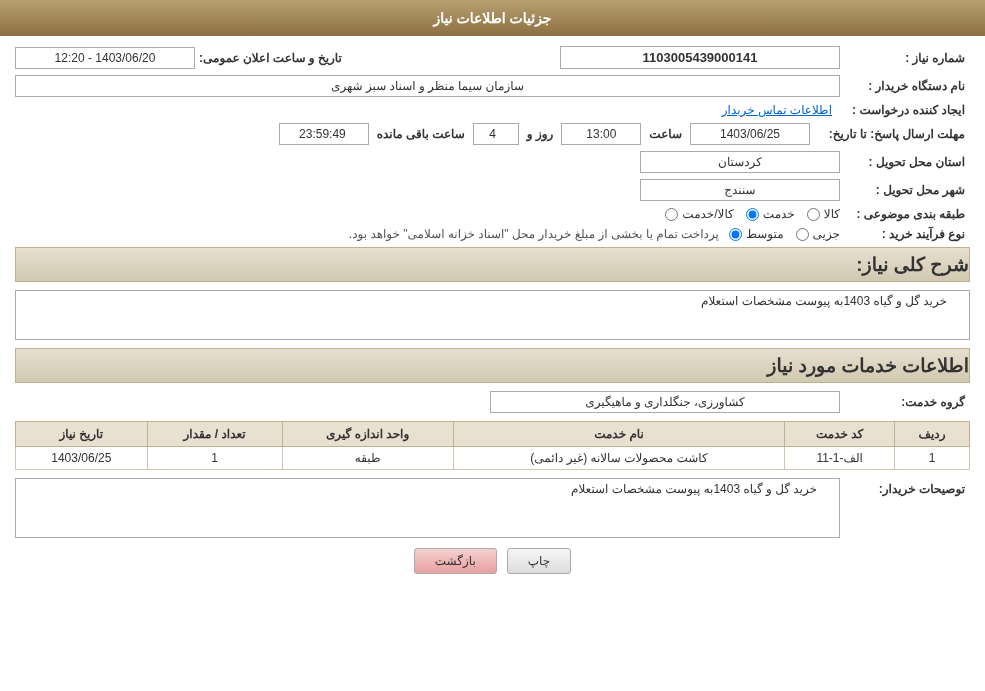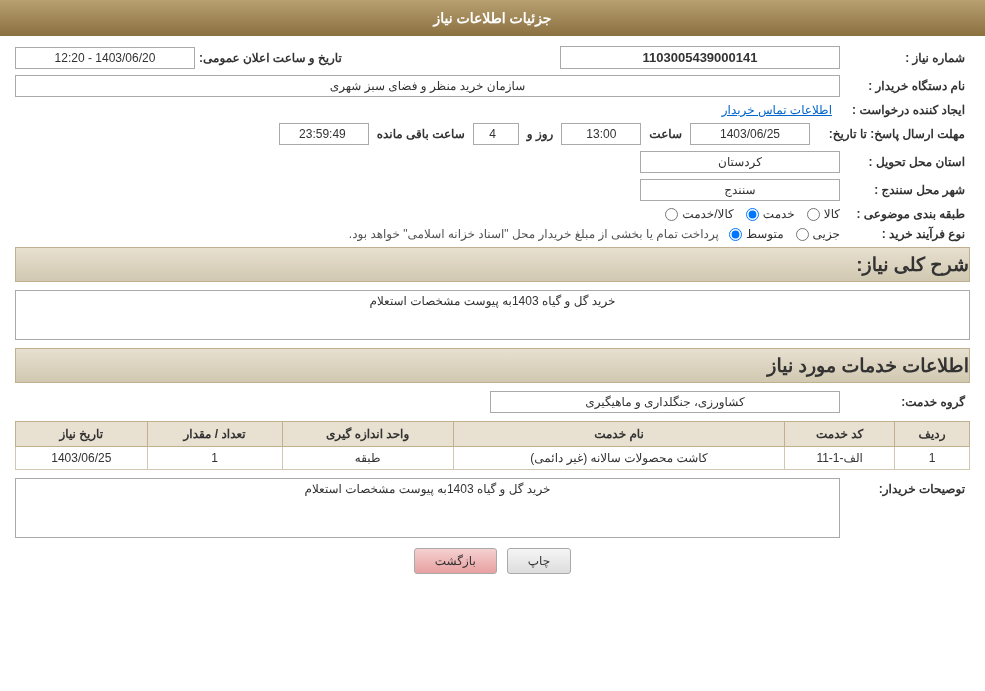--- a/index.html
+++ b/index.html
@@ -69,21 +69,21 @@
       border: 1px solid #d0c8b0;
       padding: 4px 8px;
       text-align: center;
     }
     .textarea-box {
       border: 1px solid #aaa;
       background: #fff;
       padding: 5px;
       min-height: 60px;
       width: 100%;
-      text-align: center;
+      text-align: right;
       resize: none;
       font-family: Tahoma, Arial, sans-serif;
       font-size: 12px;
     }
     .button-row {
       display: flex;
       justify-content: center;
       gap: 10px;
       margin-top: 10px;
       padding-bottom: 15px;
@@ -147,21 +147,21 @@
     <div class="field-row" style="margin-bottom:6px;">
       <span class="field-label">شماره نیاز :</span>
       <span class="bordered-field" style="max-width:280px; text-align:center; font-size:13px; font-weight:bold;">1103005439000141</span>
       <span style="flex:1;"></span>
       <span class="inline-label" style="margin-right:10px;">تاریخ و ساعت اعلان عمومی:</span>
       <span class="bordered-field" style="max-width:180px; text-align:center;">1403/06/20 - 12:20</span>
     </div>
 
     <div class="field-row" style="margin-bottom:6px;">
       <span class="field-label">نام دستگاه خریدار :</span>
-      <span class="bordered-field" style="text-align:center;">سازمان خرید  منظر و فضای سبز شهری</span>
+      <span class="bordered-field" style="text-align:center;">سازمان سیما  منظر و اسناد سبز شهری</span>
     </div>
 
     <div class="field-row" style="margin-bottom:6px;">
       <span class="field-label">ایجاد کننده درخواست :</span>
       <span class="link-style" style="margin-right:8px; white-space:nowrap; flex-shrink:0;">اطلاعات تماس خریدار</span>
     </div>
 
     <div class="field-row" style="margin-bottom:6px; flex-wrap:wrap;">
       <span class="field-label" style="min-width:160px;">مهلت ارسال پاسخ: تا تاریخ:</span>
       <span class="bordered-field" style="max-width:120px; text-align:center;">1403/06/25</span>
@@ -172,21 +172,21 @@
       <span class="inline-label" style="margin:0 8px;">ساعت باقی مانده</span>
       <span class="bordered-field" style="max-width:90px; text-align:center;">23:59:49</span>
     </div>
 
     <div class="field-row" style="margin-bottom:6px;">
       <span class="field-label">استان محل تحویل :</span>
       <span class="bordered-field" style="max-width:200px; text-align:center;">کردستان</span>
     </div>
 
     <div class="field-row" style="margin-bottom:6px;">
-      <span class="field-label">شهر محل سنندج :</span>
+      <span class="field-label">شهر محل تحویل :</span>
       <span class="bordered-field" style="max-width:200px; text-align:center;">سنندج</span>
     </div>
 
     <div class="field-row" style="margin-bottom:6px;">
       <span class="field-label">طبقه بندی موضوعی :</span>
       <div class="radio-group">
         <div class="radio-item">
           <span>کالا</span>
           <input type="radio" name="category" style="">
         </div>

